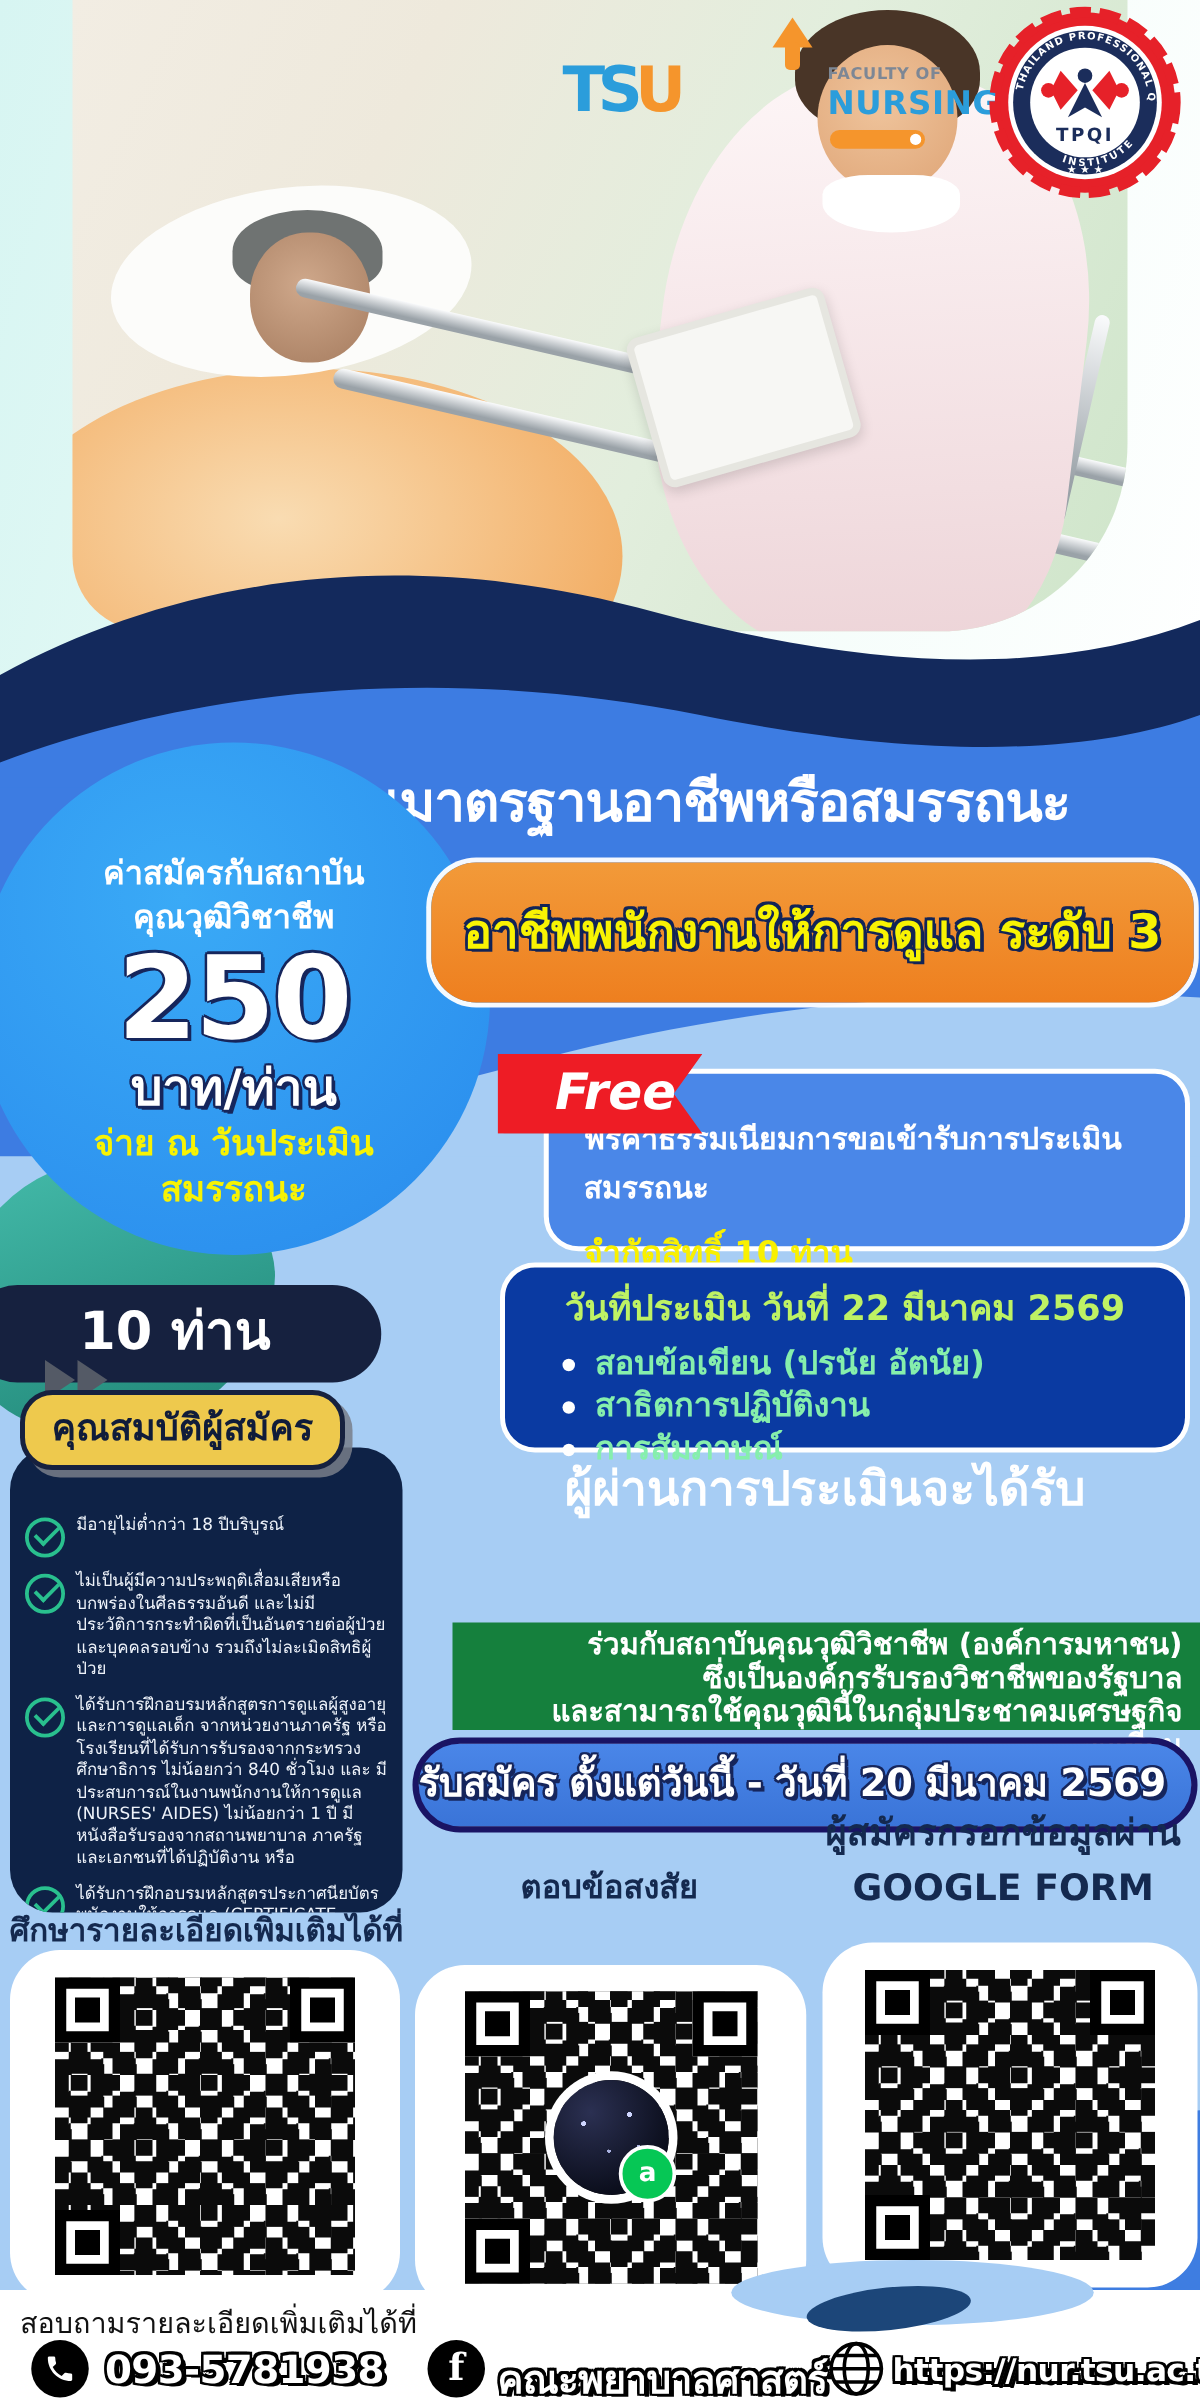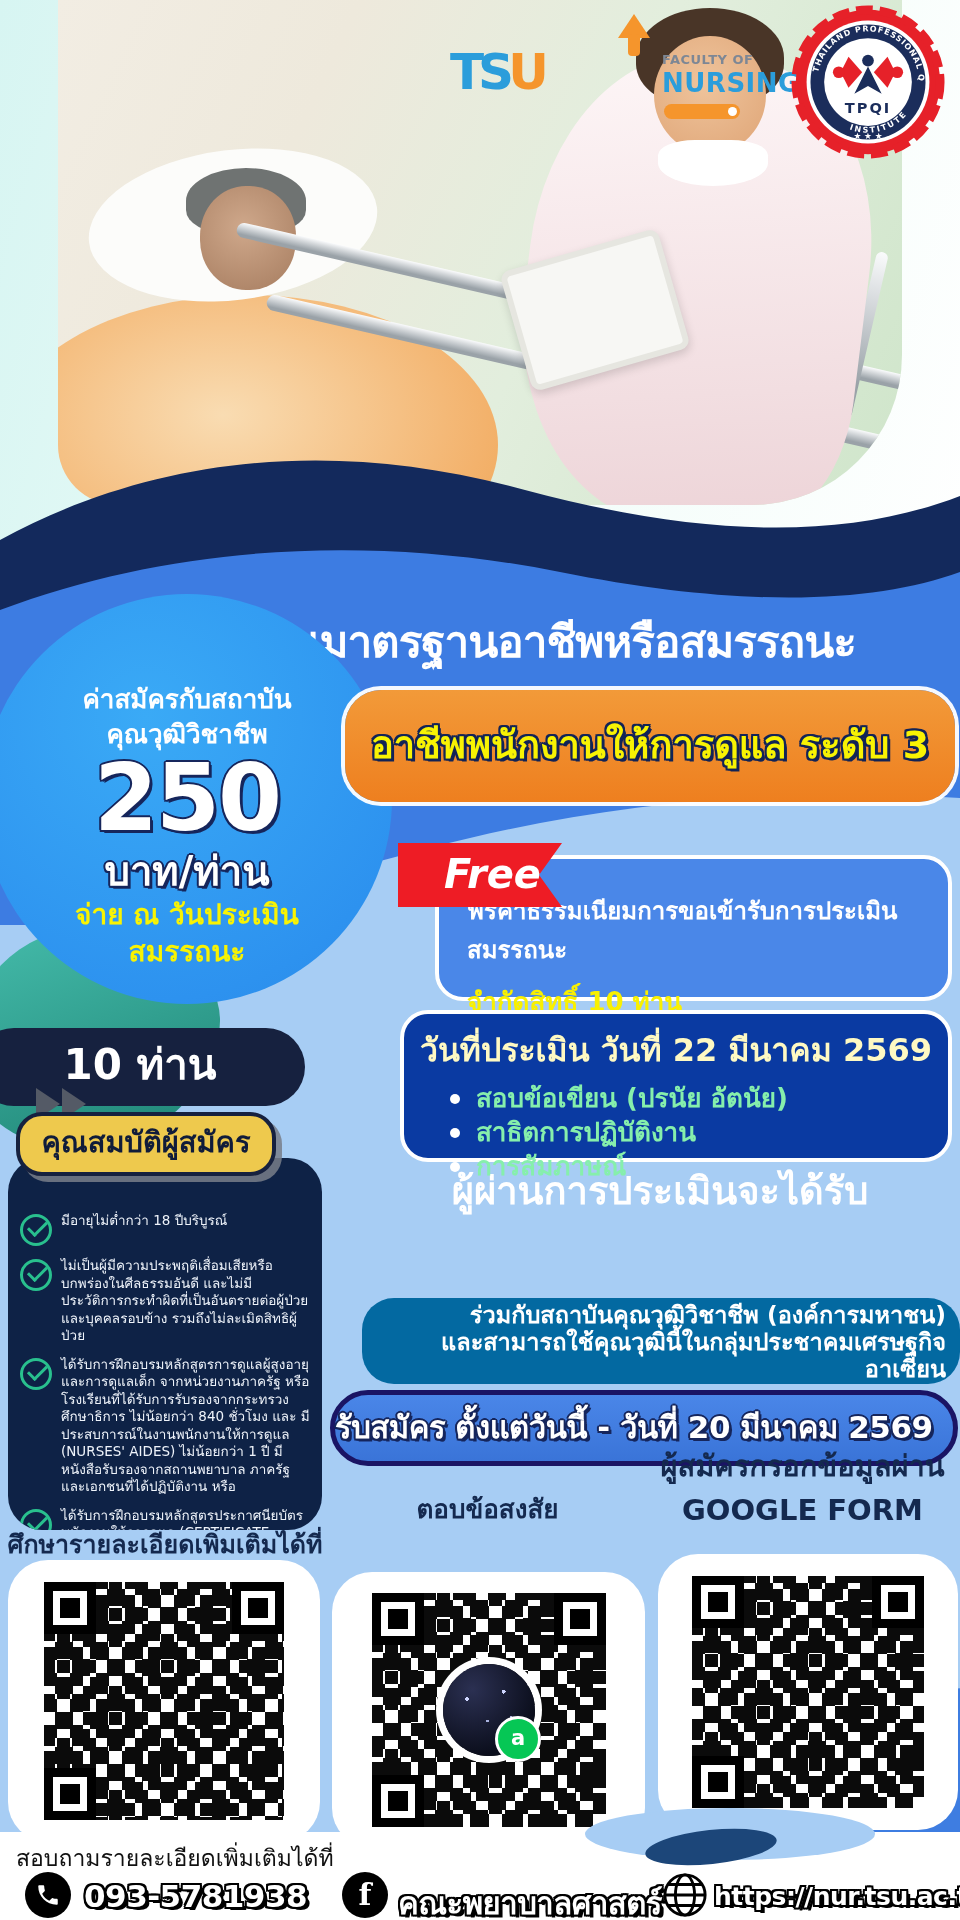--- a/index.html
+++ b/index.html
@@ -98,31 +98,31 @@
     clip-path:polygon(0 0,100% 0,86% 50%,100% 100%,0 100%);
     color:#fff;font-size:40px;font-weight:800;font-style:italic;line-height:62px;padding-left:46px;box-sizing:border-box;
     filter:drop-shadow(5px 5px 0 rgba(120,126,138,.7));}
   .free-box{left:435px;top:855px;width:517px;height:146px;background:#4a87e8;border:4px solid #fff;border-radius:28px;z-index:6;
     box-sizing:border-box;padding:32px 12px 0 28px;}
   .free-l1{font-size:24px;color:#fff;font-weight:600;}
   .free-l2{font-size:26px;color:#f9f000;font-weight:800;margin-top:12px;}
 
   .exam-box{left:400px;top:1010px;width:552px;height:152px;background:#0a3aa2;border:4px solid #fff;border-radius:28px;z-index:6;
     box-sizing:border-box;padding-top:10px;}
-  .exam-h{text-align:center;font-size:32px;font-weight:800;color:#fef9c3;}
+  .exam-h{text-align:center;font-size:28px;font-weight:800;color:#bef264;}
   .exam-ul{margin:6px 0 0 0;padding:0 0 0 72px;list-style:none;}
   .exam-ul li{position:relative;color:#86efac;font-size:26px;font-weight:600;line-height:34px;}
   .exam-ul li::before{content:"";position:absolute;left:-26px;top:13px;width:10px;height:10px;border-radius:50%;background:#fff;}
 
   .ben-h{left:360px;top:1160px;width:600px;text-align:center;font-size:38px;font-weight:800;color:#fff;}
   .ben-items{left:448px;top:1218px;width:512px;}
   .ben-items div{font-size:29px;font-weight:700;color:#fff;line-height:39px;}
 
-  .partner-bar{left:362px;top:1298px;width:598px;height:86px;background:#0369a1;z-index:5;
-    box-sizing:border-box;padding:4px 14px 0 0;text-align:right;border-radius:32px;}
+  .partner-bar{left:362px;top:1298px;width:598px;height:86px;background:#15803d;z-index:5;
+    box-sizing:border-box;padding:4px 14px 0 0;text-align:right;}
   .partner-bar div{color:#fff;font-size:23.5px;line-height:27px;font-weight:600;}
 
   .apply-pill{left:330px;top:1390px;width:628px;height:76px;border-radius:44px;z-index:5;
     background:linear-gradient(#4a86e8,#3a74d8);border:5px solid #1a1464;box-sizing:border-box;
     font-size:31px;font-weight:800;line-height:64px;letter-spacing:-.5px;}
 
   
   .lbl{color:#14294f;font-weight:800;text-align:center;z-index:5;}
   .qr-card{background:#fff;border-radius:40px;z-index:6;}
   .qr{position:absolute;background:
@@ -278,20 +278,21 @@
       <li>สอบข้อเขียน (ปรนัย อัตนัย)</li>
       <li>สาธิตการปฏิบัติงาน</li>
       <li>การสัมภาษณ์</li>
     </ul>
   </div>
 
   <div class="abs ben-h">ผู้ผ่านการประเมินจะได้รับ</div>
 
   <div class="abs partner-bar">
     <div>ร่วมกับสถาบันคุณวุฒิวิชาชีพ (องค์การมหาชน)</div>
+    <div>ซึ่งเป็นองค์กรรับรองวิชาชีพของรัฐบาล</div>
     <div>และสามารถใช้คุณวุฒินี้ในกลุ่มประชาคมเศรษฐกิจอาเซียน</div>
   </div>
 
   <div class="abs apply-pill o-navy">รับสมัคร ตั้งแต่วันนี้ - วันที่ 20 มีนาคม 2569</div>
 
   <div class="abs lbl" style="left:0;top:1524px;width:330px;font-size:25px;">ศึกษารายละเอียดเพิ่มเติมได้ที่</div>
   <div class="abs lbl" style="left:330px;top:1488px;width:315px;font-size:26px;">ตอบข้อสงสัย</div>
   <div class="abs lbl" style="left:645px;top:1444px;width:315px;font-size:29px;line-height:44px;">
     <div>ผู้สมัครกรอกข้อมูลผ่าน</div>
     <div>GOOGLE FORM</div>

